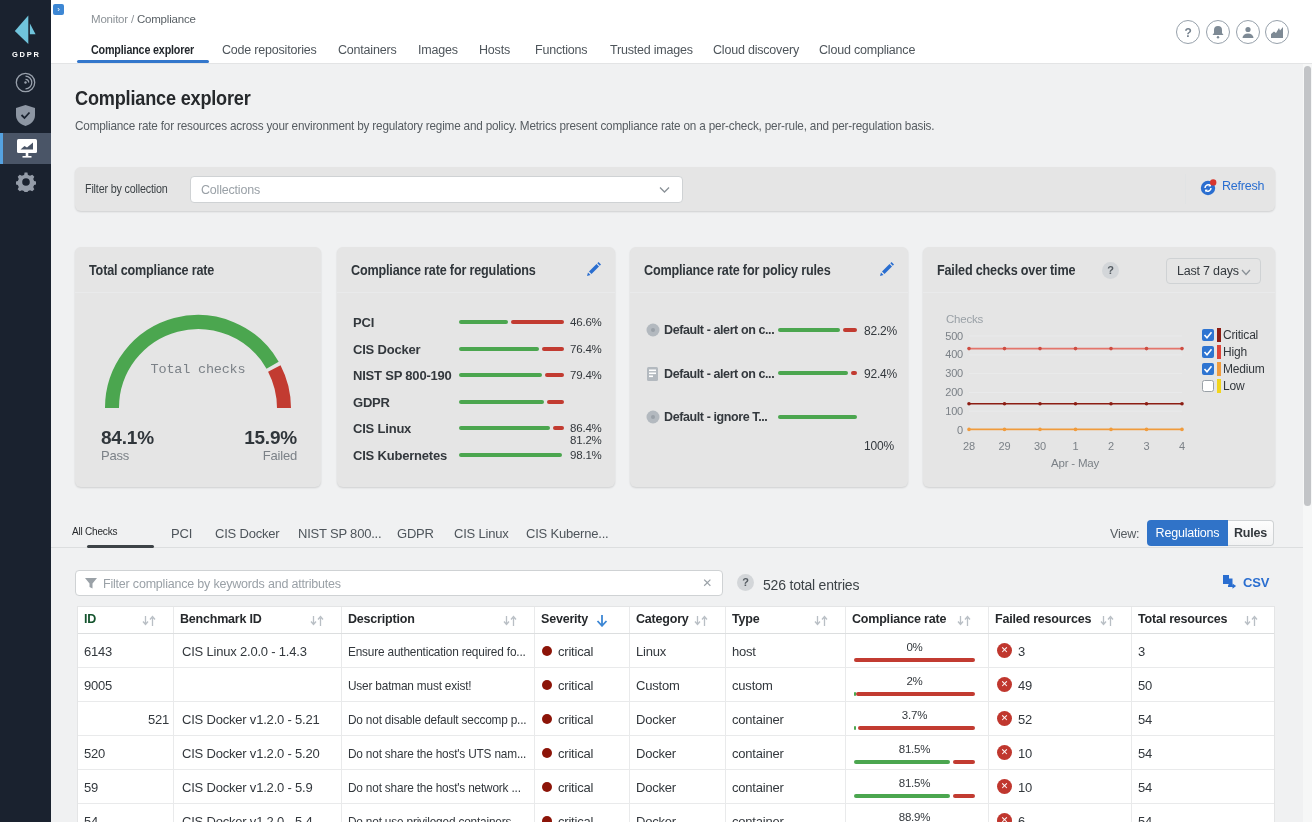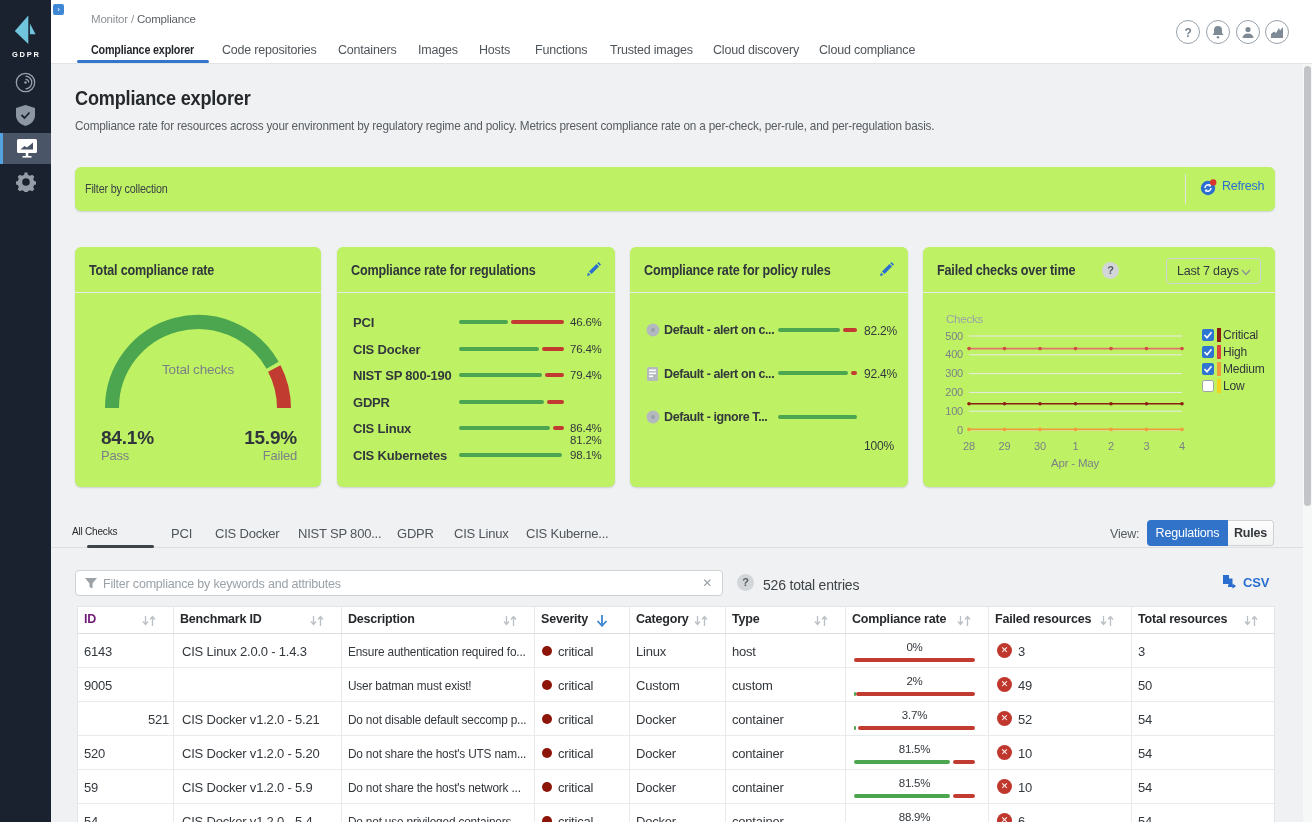--- a/index.html
+++ b/index.html
@@ -20,21 +20,21 @@
 .navtab.active { color:#23282d; font-weight:bold; }
 #tabuline { position:absolute; left:26px; top:60px; width:132px; height:3px; background:#3377cc; border-radius:2px; }
 .topicon { position:absolute; z-index:6; top:20px; width:24px; height:24px; border-radius:50%; border:1px solid #97a1ab; color:#7e8a95; display:flex; align-items:center; justify-content:center; }
 
 #contentbg { position:absolute; left:51px; top:64px; width:1253px; height:758px; background:#f0f1f2; }
 #scrollbar { position:absolute; right:0; top:64px; width:9px; height:758px; background:#f6f7f7; }
 #scrollthumb { position:absolute; right:1px; top:2px; width:7px; height:440px; background:#c2c4c7; border-radius:4px; }
 h1 { position:absolute; left:75px; top:87px; font-size:20px; font-weight:bold; color:#26292c; transform:scaleX(0.905); transform-origin:0 0; letter-spacing:-0.2px; }
 #desc { position:absolute; left:75px; top:119px; font-size:12.7px; color:#565c61; transform:scaleX(0.925); transform-origin:0 0; }
 
-.card { position:absolute; background:#bef264; border-radius:6px; box-shadow:0 1px 2px rgba(0,0,0,0.14); }
+.card { position:absolute; background:#e5e5e5; border-radius:6px; box-shadow:0 1px 2px rgba(0,0,0,0.14); }
 #filterrow { left:75px; top:167px; width:1200px; height:44px; }
 #filterrow .lbl { position:absolute; left:10px; top:15px; font-size:12.5px; color:#3d4347; transform:scaleX(0.86); transform-origin:0 0; }
 #collections { position:absolute; left:115px; top:9px; width:493px; height:27px; border:1px solid #cfd2d4; border-radius:4px; background:#fff; }
 #collections .ph { position:absolute; left:10px; top:6px; font-size:12.5px; color:#9aa1a7; }
 #filterrow .vline { position:absolute; left:1110px; top:7px; width:1px; height:30px; background:#e1e3e4; }
 #refresh { position:absolute; left:1147px; top:12px; font-size:12.5px; color:#2a6ed0; }
 
 .cardtitle { position:absolute; left:14px; top:15px; font-size:14.5px; font-weight:bold; color:#30363b; transform:scaleX(0.87); transform-origin:0 0; white-space:nowrap; }
 .cardhead { position:absolute; left:0; top:0; width:100%; height:46px; border-bottom:1px solid #e9eaeb; }
 .bar { position:absolute; height:4px; border-radius:2px; }
@@ -120,40 +120,46 @@
     <svg width="14" height="14" viewBox="0 0 14 14" fill="#7e8a95">
       <path d="M1 13 L1 9 L4 6.5 L6 8 L9 3 L10 5.5 L13 2 L13 13 Z"></path>
     </svg>
   </div>
 
 <h1>Compliance explorer</h1>
 <div id="desc">Compliance rate for resources across your environment by regulatory regime and policy. Metrics present compliance rate on a per-check, per-rule, and per-regulation basis.</div>
 
 <div class="card" id="filterrow">
   <span class="lbl">Filter by collection</span>
+  <div id="collections">
+      <span class="ph">Collections</span>
+    <svg style="position:absolute;right:12px;top:9px" width="11" height="8" viewBox="0 0 11 8" fill="none" stroke="#8a9197" stroke-width="1.3">
+        <path d="M1 1.5 L5.5 6 L10 1.5"></path>
+      </svg>
+  </div>
   <div class="vline"></div>
   <div id="refresh">
     <svg style="position:absolute;left:-22px;top:0px" width="17" height="17" viewBox="0 0 17 17">
         <circle cx="8" cy="9" r="7.2" fill="#2a6ed0"></circle>
         <path d="M5 9 a3.2 3.2 0 0 1 5.6-2.1 M11 9 a3.2 3.2 0 0 1 -5.6 2.1" stroke="#fff" stroke-width="1.5" fill="none"></path>
         <path d="M10.2 4.6 l0.8 2.6 -2.6 0.4 z M5.8 13.4 l-0.8-2.6 2.6-0.4 z" fill="#fff"></path>
         <circle cx="13.2" cy="3.4" r="3.2" fill="#d9352c"></circle>
       </svg>
     Refresh
   </div>
 </div>
 
 <div class="card" style="left:75px;top:247px;width:246px;height:240px;">
   <div class="cardhead"></div>
     <div class="cardtitle">Total compliance rate</div>
   <svg style="position:absolute;left:0px;top:67px" width="246" height="110" viewBox="0 0 246 110">
     <path d="M37.0 94.0 A 86 86 0 0 1 197.6 51.2" fill="none" stroke="#4ba64f" stroke-width="14"></path>
     <path d="M199.3 54.4 A 86 86 0 0 1 209.0 94.0" fill="none" stroke="#c23b31" stroke-width="14"></path>
   </svg>
-  <div class="abs" style="left:0;top:115px;width:246px;text-align:center;font-size:13.5px;color:#7b8187;">Total checks</div>
+  <div class="abs" style="left:0;top:115px;width:246px;text-align:center;font-size:13.5px;color:#7b8187;font-family:Liberation Mono, monospace;">Total checks</div>
   <div class="abs" style="left:26px;top:180px;font-size:19px;font-weight:bold;color:#30363b;">84.1%</div>
   <div class="abs" style="left:26px;top:201px;font-size:13px;color:#7b8187;">Pass</div>
   <div class="abs" style="right:24px;top:180px;font-size:19px;font-weight:bold;color:#30363b;">15.9%</div>
   <div class="abs" style="right:24px;top:201px;font-size:13px;color:#7b8187;">Failed</div>
 </div>
 
 <div class="card" style="left:337px;top:247px;width:278px;height:240px;">
   <div class="cardhead"></div>
     <div class="cardtitle">Compliance rate for regulations</div>
   <svg style="position:absolute;right:14px;top:15px" width="14" height="14" viewBox="0 0 14 14" fill="#2a6ed0">
@@ -330,21 +336,21 @@
 <div class="abs" style="left:725px;top:607px;width:1px;height:215px;background:#e9eaeb;"></div>
 <div class="abs" style="left:845px;top:607px;width:1px;height:215px;background:#e9eaeb;"></div>
 <div class="abs" style="left:988px;top:607px;width:1px;height:215px;background:#e9eaeb;"></div>
 <div class="abs" style="left:1131px;top:607px;width:1px;height:215px;background:#e9eaeb;"></div>
 <div class="abs" style="left:78px;top:633px;width:1196px;height:1px;background:#dcdedf;"></div>
 <div class="abs" style="left:78px;top:667px;width:1196px;height:1px;background:#e9eaeb;"></div>
 <div class="abs" style="left:78px;top:701px;width:1196px;height:1px;background:#e9eaeb;"></div>
 <div class="abs" style="left:78px;top:735px;width:1196px;height:1px;background:#e9eaeb;"></div>
 <div class="abs" style="left:78px;top:769px;width:1196px;height:1px;background:#e9eaeb;"></div>
 <div class="abs" style="left:78px;top:803px;width:1196px;height:1px;background:#e9eaeb;"></div>
-<div class="abs" style="left:84px;top:612px;width:82px;height:16px;font-size:12.5px;font-weight:bold;color:#701a75;">ID<svg style="position:absolute;right:10px;top:3px" width="14" height="12" viewBox="0 0 14 12">
+<div class="abs" style="left:84px;top:612px;width:82px;height:16px;font-size:12.5px;font-weight:bold;color:#14532d;">ID<svg style="position:absolute;right:10px;top:3px" width="14" height="12" viewBox="0 0 14 12">
       <path d="M3.5 1 V9 M1 6.5 L3.5 9.5 L6 6.5" stroke="#b9bfc5" stroke-width="1.3" fill="none"></path>
       <path d="M10.5 11 V3 M8 4.5 L10.5 1.5 L13 4.5" stroke="#b9bfc5" stroke-width="1.3" fill="none"></path>
     </svg></div>
 <div class="abs" style="left:180px;top:612px;width:154px;height:16px;font-size:12.5px;font-weight:bold;color:#26292c;">Benchmark ID<svg style="position:absolute;right:10px;top:3px" width="14" height="12" viewBox="0 0 14 12">
       <path d="M3.5 1 V9 M1 6.5 L3.5 9.5 L6 6.5" stroke="#b9bfc5" stroke-width="1.3" fill="none"></path>
       <path d="M10.5 11 V3 M8 4.5 L10.5 1.5 L13 4.5" stroke="#b9bfc5" stroke-width="1.3" fill="none"></path>
     </svg></div>
 <div class="abs" style="left:348px;top:612px;width:179px;height:16px;font-size:12.5px;font-weight:bold;color:#26292c;">Description<svg style="position:absolute;right:10px;top:3px" width="14" height="12" viewBox="0 0 14 12">
       <path d="M3.5 1 V9 M1 6.5 L3.5 9.5 L6 6.5" stroke="#b9bfc5" stroke-width="1.3" fill="none"></path>
       <path d="M10.5 11 V3 M8 4.5 L10.5 1.5 L13 4.5" stroke="#b9bfc5" stroke-width="1.3" fill="none"></path>

